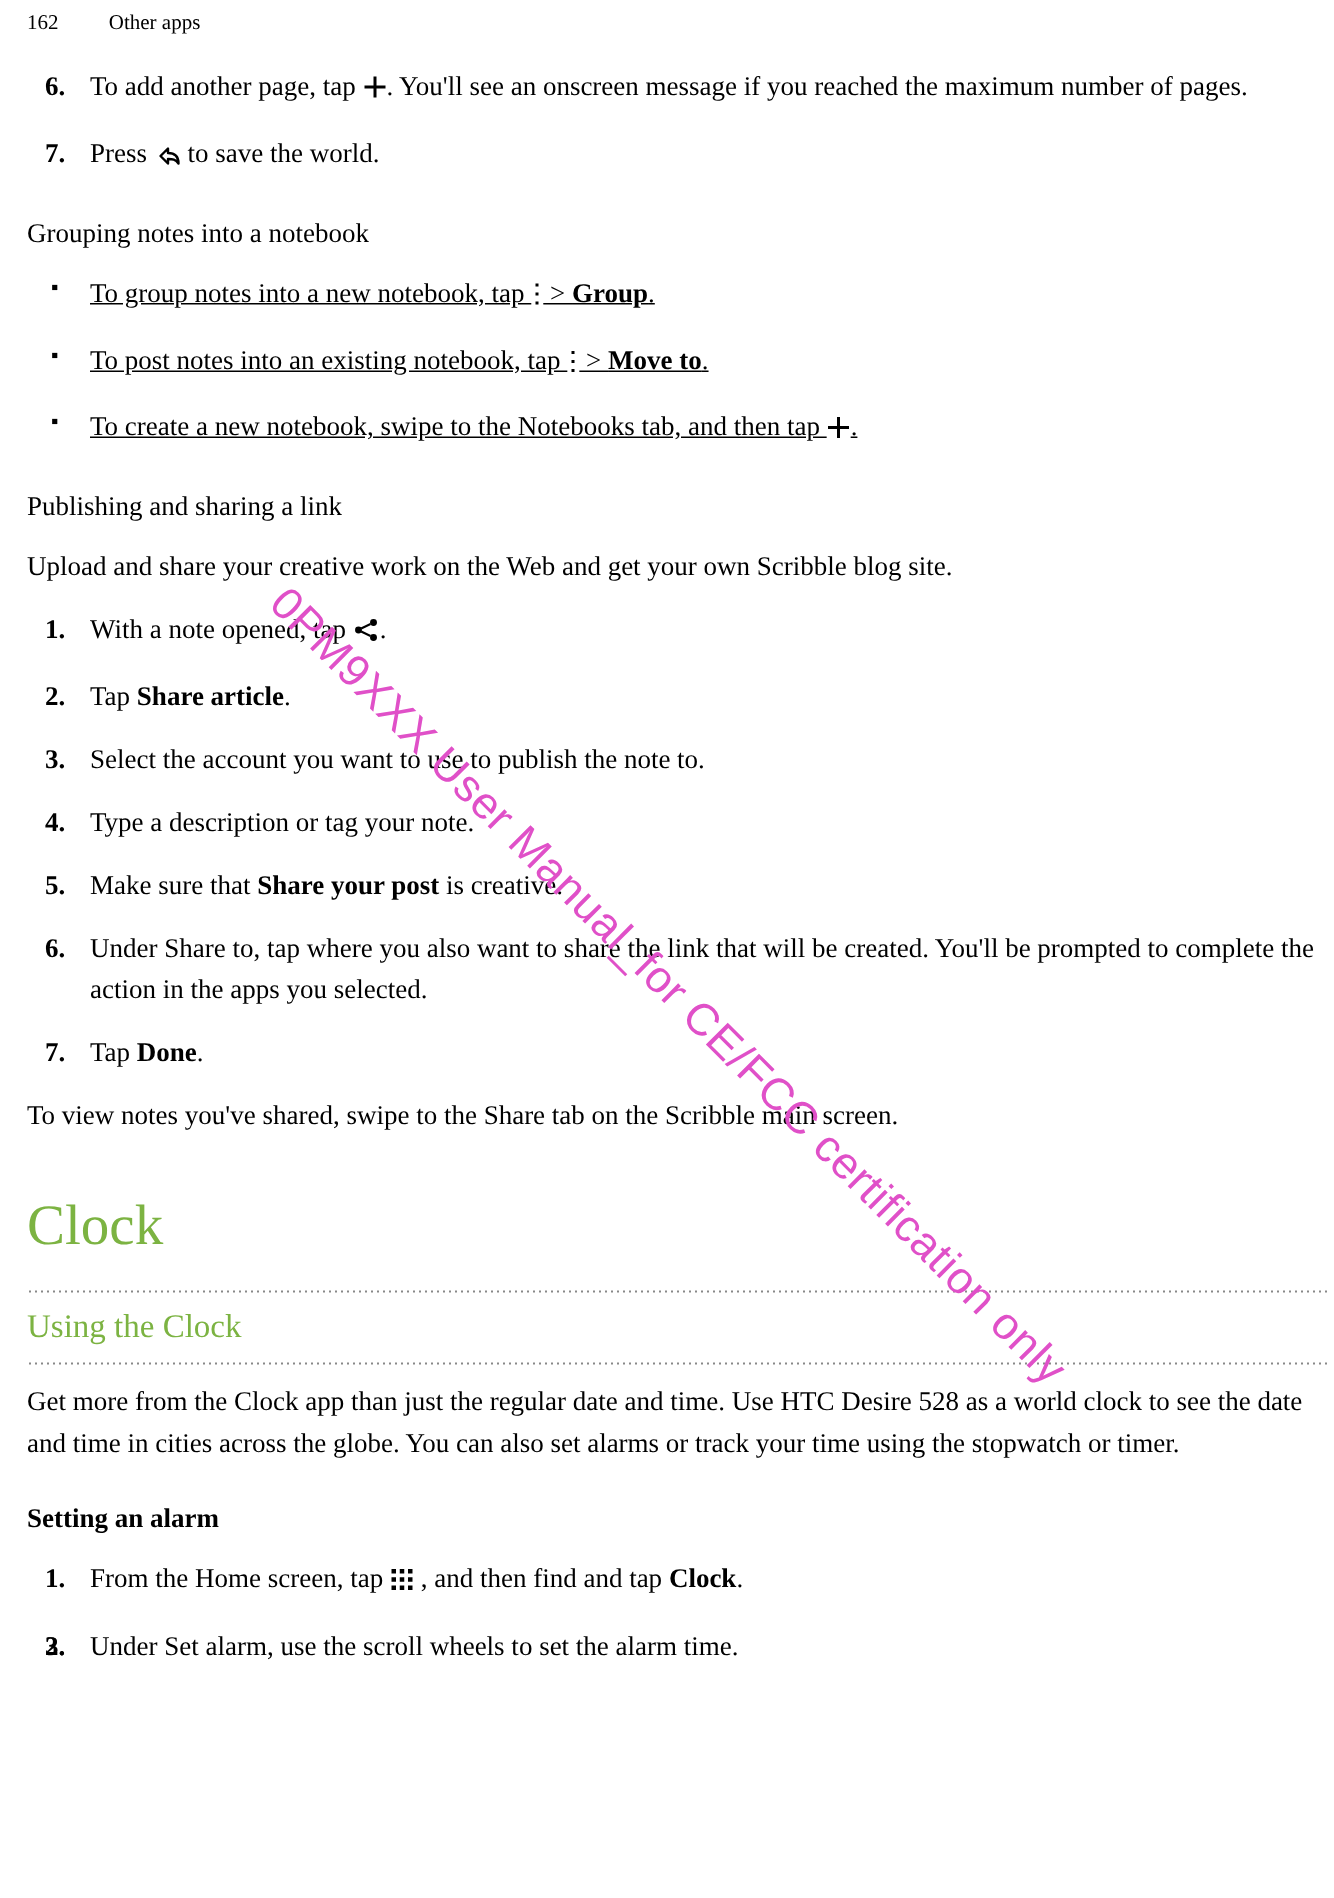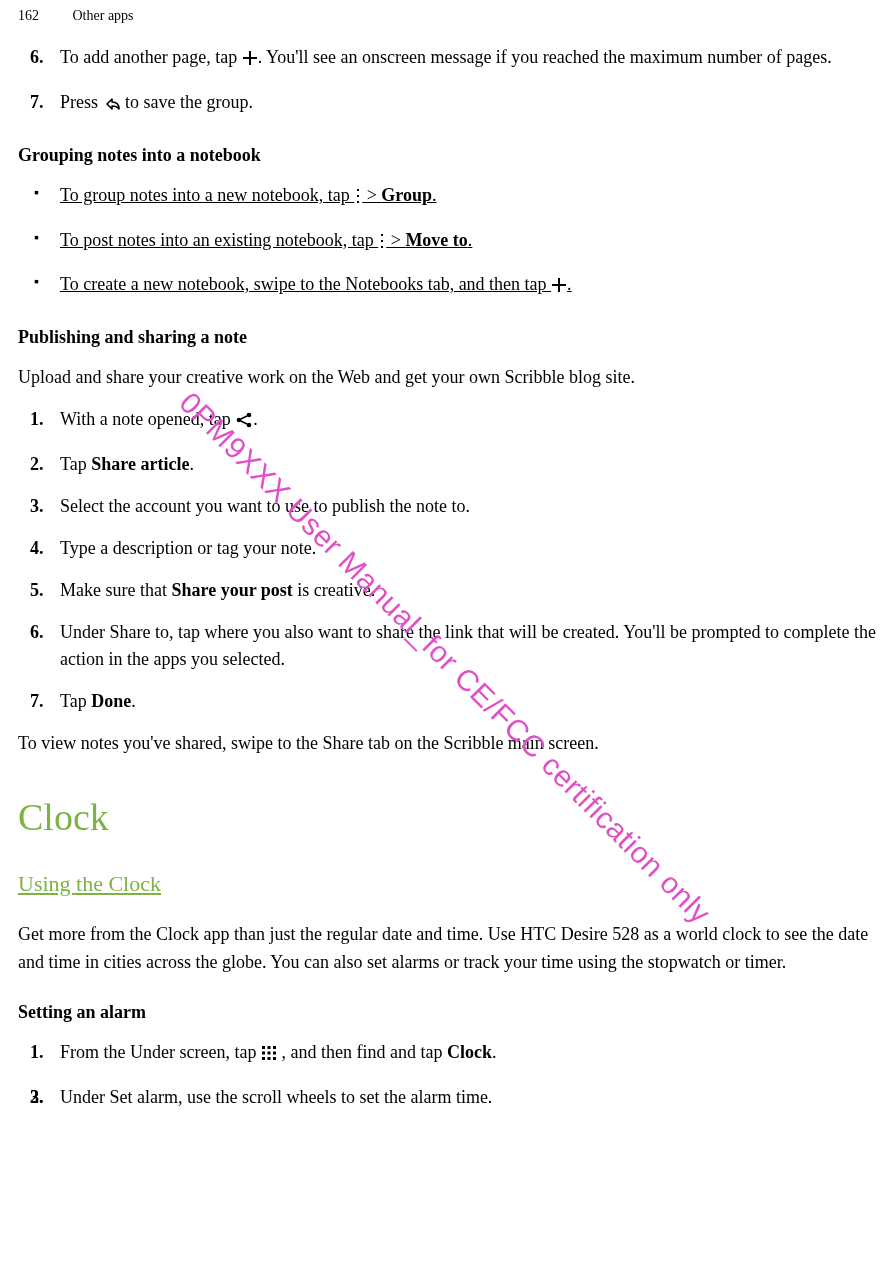--- a/index.html
+++ b/index.html
@@ -58,41 +58,40 @@
     margin-bottom: 14px;
   }
   ul.bulletlist > li::before {
     content: "▪";
     position: absolute;
     left: 16px;
     top: 0;
     font-size: 14px;
   }
   .section-heading {
-    font-weight: bold;
+    font-weight: normal;
     font-size: 18px;
     margin: 22px 0 12px 0;
   }
   .para {
     margin: 0 0 14px 0;
   }
   .h1 {
     font-family: Georgia, serif;
     color: #7cb342;
     font-size: 38px;
     font-weight: normal;
     margin: 30px 0 12px 0;
   }
   .h2 {
     font-family: Georgia, serif;
     color: #7cb342;
     font-size: 22px;
     font-weight: normal;
     margin: 4px 0 6px 0;
-    text-decoration: underline;
   }
   .dotline {
     height: 4px;
     background-image: radial-gradient(circle, #888 0.6px, transparent 0.7px);
     background-size: 4px 4px;
     background-repeat: repeat-x;
     margin: 2px 0;
   }
   .icon {
     display: inline-block;
@@ -130,21 +129,21 @@
       <li>
         <span class="num">6.</span>
         <span>To add another page, tap </span><span class="icon"><svg width="16" height="16" viewBox="0 0 16 16">
               <path d="M7 1h2v14H7zM1 7h14v2H1z" fill="#000"></path>
             </svg></span><span>. You'll see an onscreen message if you reached the maximum number of pages.</span>
       </li>
       <li>
         <span class="num">7.</span>
         <span>Press </span><span class="icon"><svg width="18" height="14" viewBox="0 0 18 14">
               <path d="M4 7 L9 2 L9 5 C14 5 16 8 16 12 C14 9 12 9 9 9 L9 12 Z" fill="none" stroke="#000" stroke-width="1.6" stroke-linejoin="round"></path>
-            </svg></span><span> to save the group.</span>
+            </svg></span><span> to save the world.</span>
       </li>
     </ol>
 
     <div class="section-heading">Grouping notes into a notebook</div>
 
     <ul class="bulletlist">
       <li>
         <span>To group notes into a new notebook, tap </span><span class="icon"><svg width="8" height="16" viewBox="0 0 8 16">
               <rect x="3" y="1" width="2" height="2"></rect>
               <rect x="3" y="7" width="2" height="2"></rect>
@@ -158,21 +157,21 @@
               <rect x="3" y="13" width="2" height="2"></rect>
             </svg></span><span> &gt; </span><span class="bold">Move to</span><span>.</span>
       </li>
       <li>
         <span>To create a new notebook, swipe to the Notebooks tab, and then tap </span><span class="icon"><svg width="16" height="16" viewBox="0 0 16 16">
               <path d="M7 1h2v14H7zM1 7h14v2H1z" fill="#000"></path>
             </svg></span><span>.</span>
       </li>
     </ul>
 
-    <div class="section-heading">Publishing and sharing a note</div>
+    <div class="section-heading">Publishing and sharing a link</div>
 
     <p class="para">Upload and share your creative work on the Web and get your own Scribble blog site.</p>
 
     <ol class="numlist">
       <li>
         <span class="num">1.</span>
         <span>With a note opened, tap </span><span class="icon"><svg width="18" height="16" viewBox="0 0 18 16">
               <circle cx="4" cy="8" r="2.3"></circle>
               <circle cx="14" cy="3" r="2.3"></circle>
               <circle cx="14" cy="13" r="2.3"></circle>
@@ -214,21 +213,21 @@
     <div class="dotline"></div>
 
     <p class="para" style="margin-top:10px;">Get more from the Clock app than just the regular date and time. Use HTC Desire 528 as a world clock to see the date and time in cities across the globe. You can also set alarms or track your time using the stopwatch or timer.</p>
 
     <div class="section-heading" style="font-weight:bold;">Setting an alarm</div>
 
 
     <ol class="numlist">
       <li>
         <span class="num">1.</span>
-        <span>From the Under screen, tap </span><span class="icon"><svg width="16" height="16" viewBox="0 0 16 16">
+        <span>From the Home screen, tap </span><span class="icon"><svg width="16" height="16" viewBox="0 0 16 16">
               <rect x="1" y="1" width="3" height="3"></rect>
               <rect x="6.5" y="1" width="3" height="3"></rect>
               <rect x="12" y="1" width="3" height="3"></rect>
               <rect x="1" y="6.5" width="3" height="3"></rect>
               <rect x="6.5" y="6.5" width="3" height="3"></rect>
               <rect x="12" y="6.5" width="3" height="3"></rect>
               <rect x="1" y="12" width="3" height="3"></rect>
               <rect x="6.5" y="12" width="3" height="3"></rect>
               <rect x="12" y="12" width="3" height="3"></rect>
             </svg></span><span> , and then find and tap </span><span class="bold">Clock</span><span>.</span>

